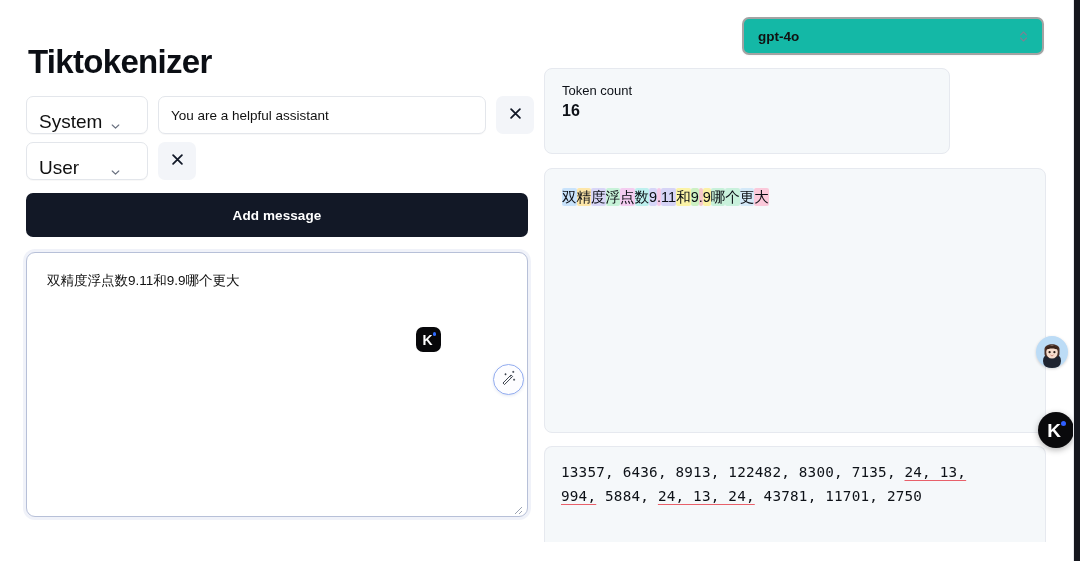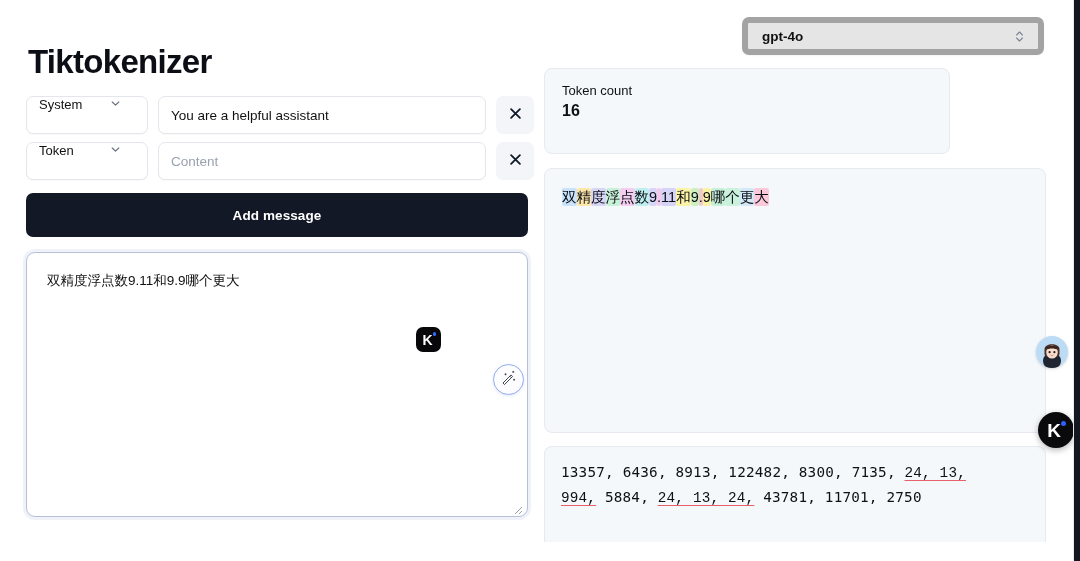--- a/index.html
+++ b/index.html
@@ -51,23 +51,23 @@
     margin-bottom: 8px;
   }
   .role-select {
     position: relative;
     width: 122px;
     height: 38px;
     border: 1px solid #e3e6eb;
     border-radius: 7px;
     background: #fff;
     display: flex;
-    align-items: flex-start;
+    align-items: flex-end;
     padding: 0 25px 0 12px;
-    font-size: 13px;
+    font-size: 19px;
     color: #111;
     box-shadow: 0 1px 1px rgba(16,24,40,0.03);
   }
   .role-select .chev {
     margin-left: auto;
     color: #6b7280;
     display: flex;
     align-items: center;
   }
   .content-input {
@@ -181,23 +181,23 @@
   .right-col {
     position: absolute;
     left: 544px; top: 0;
     width: 502px;
   }
   .model-select {
     position: relative;
     width: 302px;
     height: 38px;
     margin: 17px 0 0 198px;
-    border: 6px solid #a3a3a3;
-    border-radius: 7px;
-    background: #e5e5e5;
+    border: 2px solid #a3a3a3;
+    border-radius: 7px;
+    background: #14b8a6;
     display: flex;
     align-items: center;
     padding: 0 12px 0 14px;
     font-size: 13.5px;
     font-weight: 600;
     color: #111;
     box-shadow: 0 1px 2px rgba(16,24,40,0.04);
   }
   .model-select .updown {
     margin-left: auto;
@@ -257,21 +257,20 @@
     font-size: 14.3px;
     line-height: 1.65;
     color: #0d1117;
     letter-spacing: 0.2px;
   }
   .ids-text .ul {
     text-decoration: underline;
     text-decoration-color: #e8606a;
     text-decoration-thickness: 1.4px;
     text-underline-offset: 3px;
-    font-family: Liberation Mono, monospace;
   }
 
   
   .avatar {
     position: absolute;
     left: 1036px; top: 336px;
     width: 32px; height: 32px;
     border-radius: 50%;
     overflow: hidden;
     background: #cfe3f7;
@@ -346,28 +345,27 @@
           <svg width="15" height="15" viewBox="0 0 16 16" fill="none" aria-hidden="true">
             <path d="M3.3 3.3 L12.7 12.7 M12.7 3.3 L3.3 12.7" stroke="#111827" stroke-width="1.9" stroke-linecap="round"></path>
           </svg>
         </span>
       </button>
     </div>
 
     
     <div class="msg-row">
       <div class="role-select">
-        <span>Token</span>
+        <span>User</span>
         <span class="chev">
           <svg width="13" height="13" viewBox="0 0 16 16" fill="none" aria-hidden="true">
             <path d="M4 6.2 L8 10 L12 6.2" stroke="#6b7280" stroke-width="1.5" stroke-linecap="round" stroke-linejoin="round"></path>
           </svg>
         </span>
       </div>
-      <input class="content-input" type="text" placeholder="Content" style="">
       <button class="remove-btn">
         <span>
           <svg width="15" height="15" viewBox="0 0 16 16" fill="none" aria-hidden="true">
             <path d="M3.3 3.3 L12.7 12.7 M12.7 3.3 L3.3 12.7" stroke="#111827" stroke-width="1.9" stroke-linecap="round"></path>
           </svg>
         </span>
       </button>
     </div>
 
     <button class="add-message">Add message</button>

